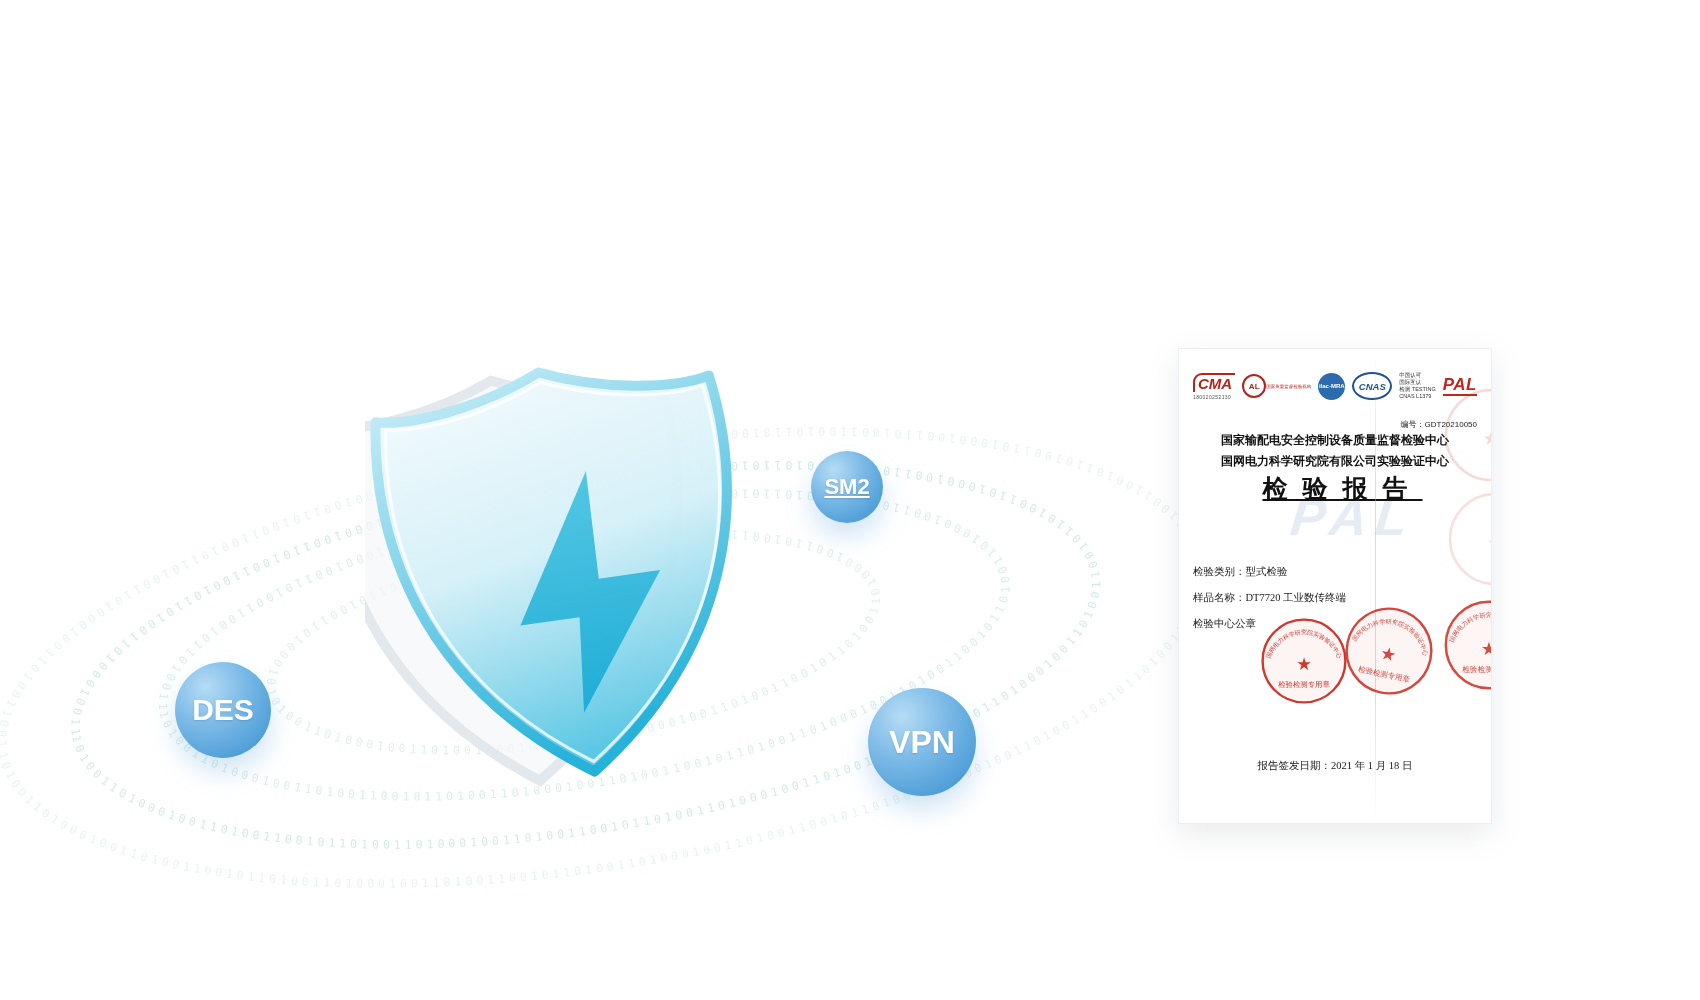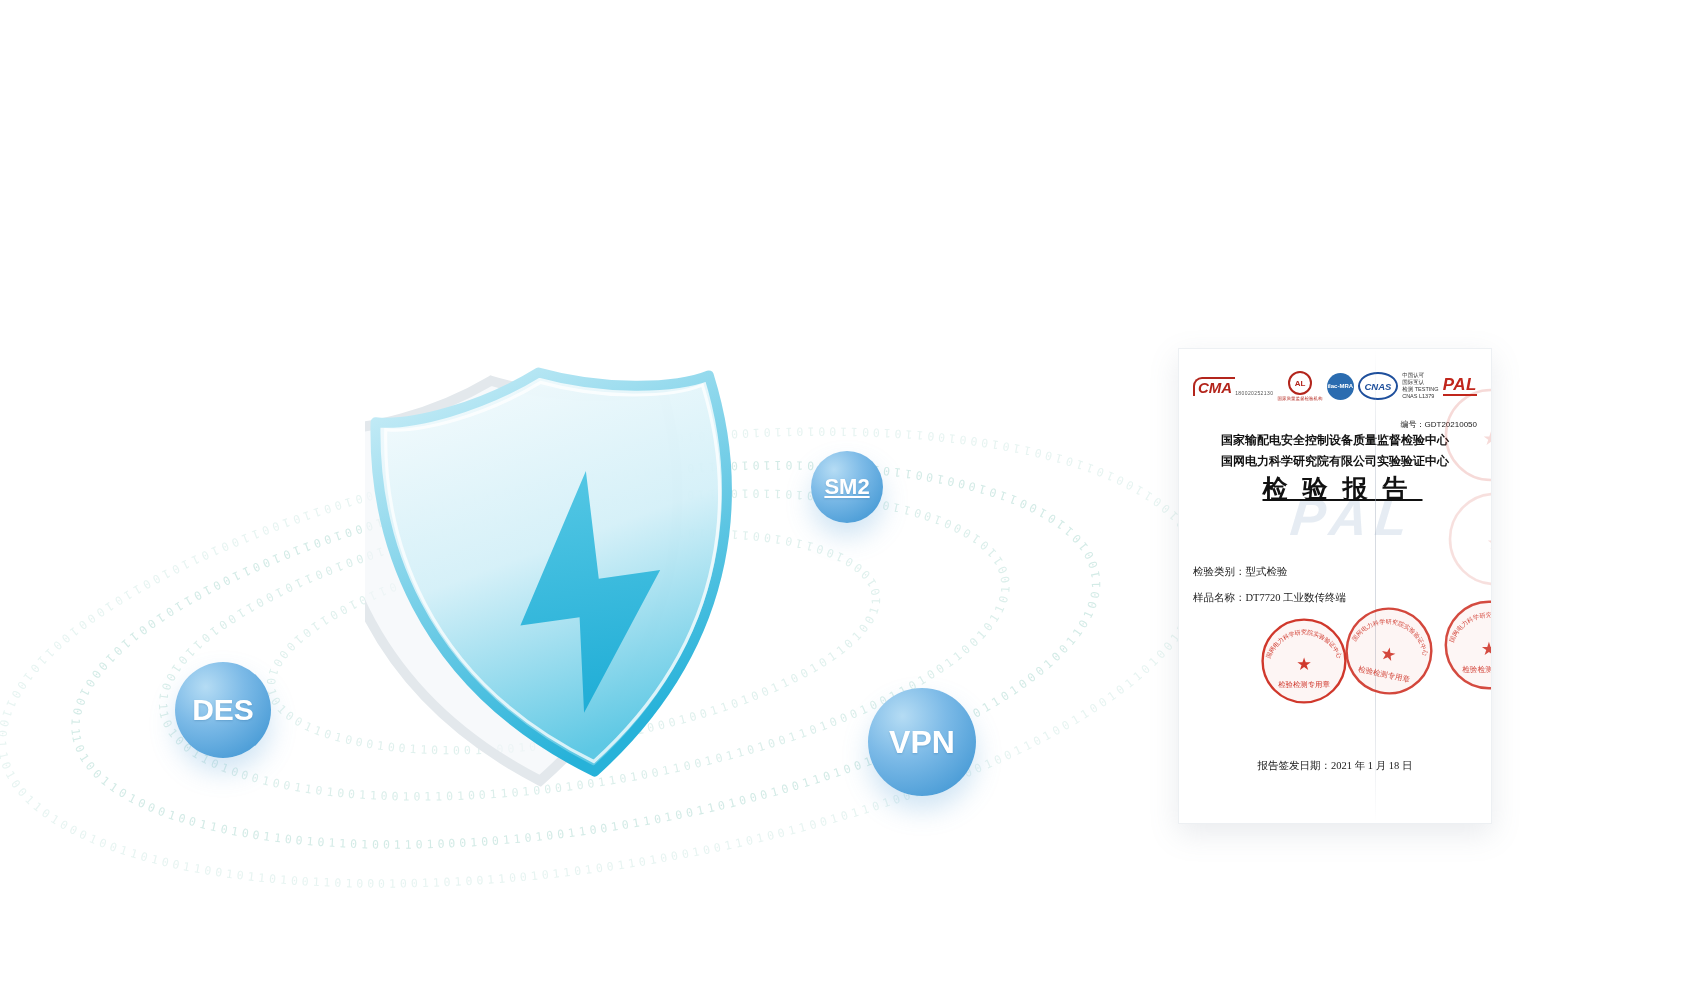--- a/index.html
+++ b/index.html
@@ -25,25 +25,25 @@
         border:1px solid #edf0f3;box-shadow:0 10px 28px rgba(120,130,150,0.16);
         overflow:hidden;z-index:4;color:#1c1c1c;font-family:"Liberation Serif",serif;}
   .cert-inner{position:relative;width:100%;height:100%;padding:14px 14px 0;box-sizing:border-box;}
 
   .fold-line{position:absolute;left:196px;top:0;bottom:0;width:1px;z-index:3;
              background:linear-gradient(to bottom, rgba(180,190,200,0), rgba(165,175,190,0.45) 30%,
                         rgba(165,175,190,0.45) 70%, rgba(180,190,200,0));}
 
   .logo-row{display:flex;align-items:center;justify-content:space-between;height:46px;
             font-family:"Liberation Sans",sans-serif;position:relative;z-index:2;}
-  .logo-cma{display:flex;align-items:flex-end;}
+  .logo-cma{display:flex;flex-direction:column;align-items:flex-start;}
   .cma-text{color:#b3251c;font-weight:bold;font-style:italic;font-size:15px;
             border-top:2px solid #b3251c;border-left:2px solid #b3251c;border-radius:9px 0 0 0;padding:0 3px;}
   .cma-number{display:block;font-size:5px;color:#555;letter-spacing:0.4px;margin-top:2px;}
-  .logo-cal{display:flex;flex-direction:column;align-items:center;}
+  .logo-cal{display:flex;flex-direction:row;align-items:center;}
   .cal-ring{display:flex;align-items:center;justify-content:center;width:20px;height:20px;
             border:2px solid #b3251c;border-radius:50%;color:#b3251c;font-size:8px;font-weight:bold;}
   .cal-caption{font-size:4.5px;color:#b3251c;margin-top:1px;white-space:nowrap;}
   .logo-ilac{width:27px;height:27px;border-radius:50%;background:#2b6cb0;color:#fff;font-size:6px;
              font-weight:bold;display:flex;align-items:center;justify-content:center;text-align:center;line-height:1.1;}
   .logo-cnas{width:36px;height:24px;border:2px solid #1e4f9c;border-radius:50%;color:#1e4f9c;
              font-weight:bold;font-size:9.5px;font-style:italic;display:flex;align-items:center;justify-content:center;}
   .logo-acc-text{display:flex;flex-direction:column;font-size:5.5px;color:#333;line-height:1.3;}
   .logo-pal{color:#c0261c;font-weight:bold;font-style:italic;font-size:17px;letter-spacing:0.5px;
             border-bottom:2px solid #c0261c;line-height:1.1;}
@@ -154,20 +154,21 @@
         <div>国网电力科学研究院有限公司实验验证中心</div>
       </div>
 
       <div class="pal-watermark">PAL</div>
 
       <div class="report-title">检验报告</div>
 
       <div class="cert-fields">
         <div>检验类别：型式检验</div>
         <div>样品名称：DT7720 工业数传终端</div>
+        <div>检验中心公章</div>
       </div>
 
       <svg class="stamp stamp-a" viewBox="0 0 100 100">
         <circle cx="50" cy="50" r="45" fill="rgba(214,60,46,0.05)" stroke="#d0382c" stroke-width="2.6"></circle>
         <path id="arcA" d="M11,60 a39,39 0 1,1 78,0" fill="none"></path>
         <text font-size="6.5" fill="#d0382c"><textPath href="#arcA" startOffset="50%" text-anchor="middle">国网电力科学研究院实验验证中心</textPath></text>
         <text x="50" y="60" text-anchor="middle" font-size="19" fill="#d0382c">★</text>
         <text x="50" y="78" text-anchor="middle" font-size="8" fill="#d0382c">检验检测专用章</text>
       </svg>
 

